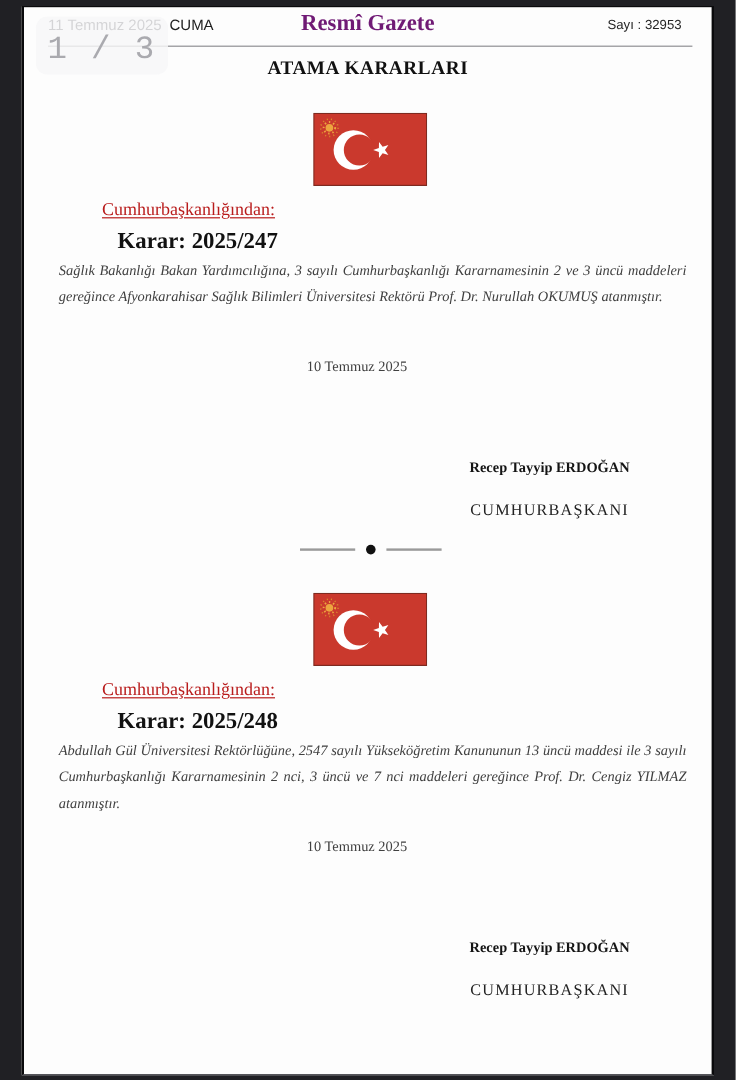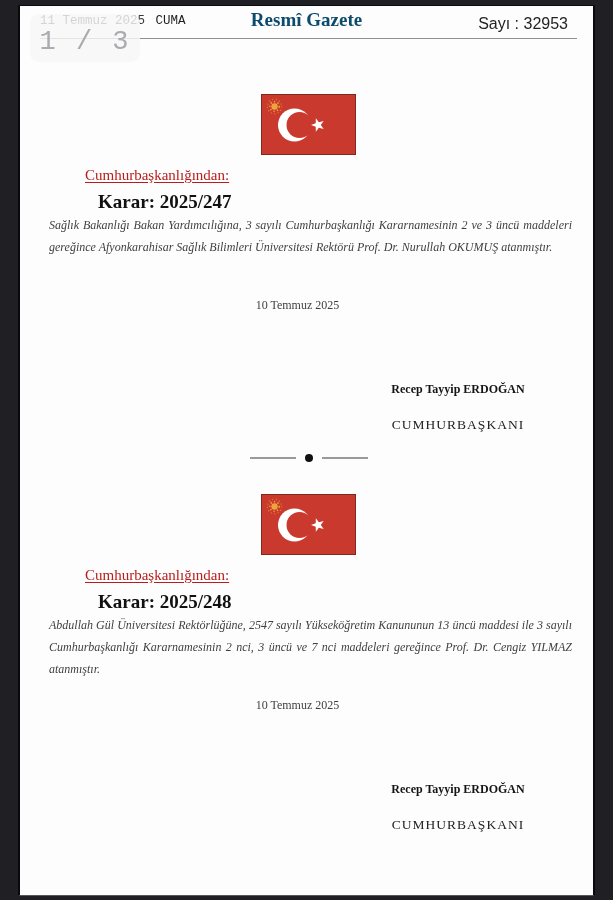--- a/index.html
+++ b/index.html
@@ -17,33 +17,33 @@
     border-left:2px solid #0a0a0c;
     border-right:2px solid #0a0a0c;
     border-top:1px solid #0a0a0c;
     border-bottom:1px solid #55555a;
     box-sizing:border-box;
   }
   
   .gz-header{position:absolute;top:0;left:0;width:100%;height:40px;}
   .gz-date{
     position:absolute;left:20px;top:8px;
-    font-family:Liberation Mono, monospace;
+    font-family:Liberation Sans, sans-serif;
     font-size:12.5px;color:#1e1e1e;white-space:nowrap;
   }
   .gz-title{
     position:absolute;left:0;top:3px;width:100%;
     text-align:center;
     font-family:"Liberation Serif", serif;
-    font-weight:bold;font-size:19px;color:#0c4a6e;
+    font-weight:bold;font-size:19px;color:#701a75;
   }
   .gz-issue{
     position:absolute;right:25px;top:9px;
     font-family:"Liberation Sans", sans-serif;
-    font-size:16px;color:#242424;
+    font-size:11px;color:#242424;
   }
   .gz-rule{
     position:absolute;left:20px;top:32px;width:537px;height:0;
     border-top:1.5px solid #8f8f93;
   }
   .doc-heading{
     position:absolute;left:0;top:43px;width:100%;
     text-align:center;font-weight:bold;font-size:16px;
     letter-spacing:0.5px;color:#111;
   }
@@ -110,20 +110,21 @@
     </div>
     <div class="gz-title">Resmî Gazete</div>
     <div class="gz-issue">Sayı : 32953</div>
     <div class="gz-rule"></div>
   </div>
 
   <div class="page-indicator">
     <span>1 / 3</span>
   </div>
 
+  <div class="doc-heading">ATAMA KARARLARI</div>
 
   <div class="section s1">
     <div class="flag-wrap">
       <svg width="95" height="61" viewBox="0 0 95 61">
         <rect x="0.5" y="0.5" width="94" height="60" fill="#ca392d" stroke="#7e2a20" stroke-width="1"></rect>
         <circle cx="33.5" cy="31" r="16.5" fill="#ffffff"></circle>
         <circle cx="38.5" cy="31" r="13" fill="#ca392d"></circle>
         <polygon fill="#ffffff" transform="translate(57,31)" points="-7,0 -2.27,-1.65 -2.16,-6.66 0.87,-2.66 5.66,-4.12 2.8,0 5.66,4.12 0.87,2.66 -2.16,6.66 -2.27,1.65"></polygon>
         <g>
           <circle cx="13.5" cy="12.5" r="3.2" fill="#eda43f"></circle>

